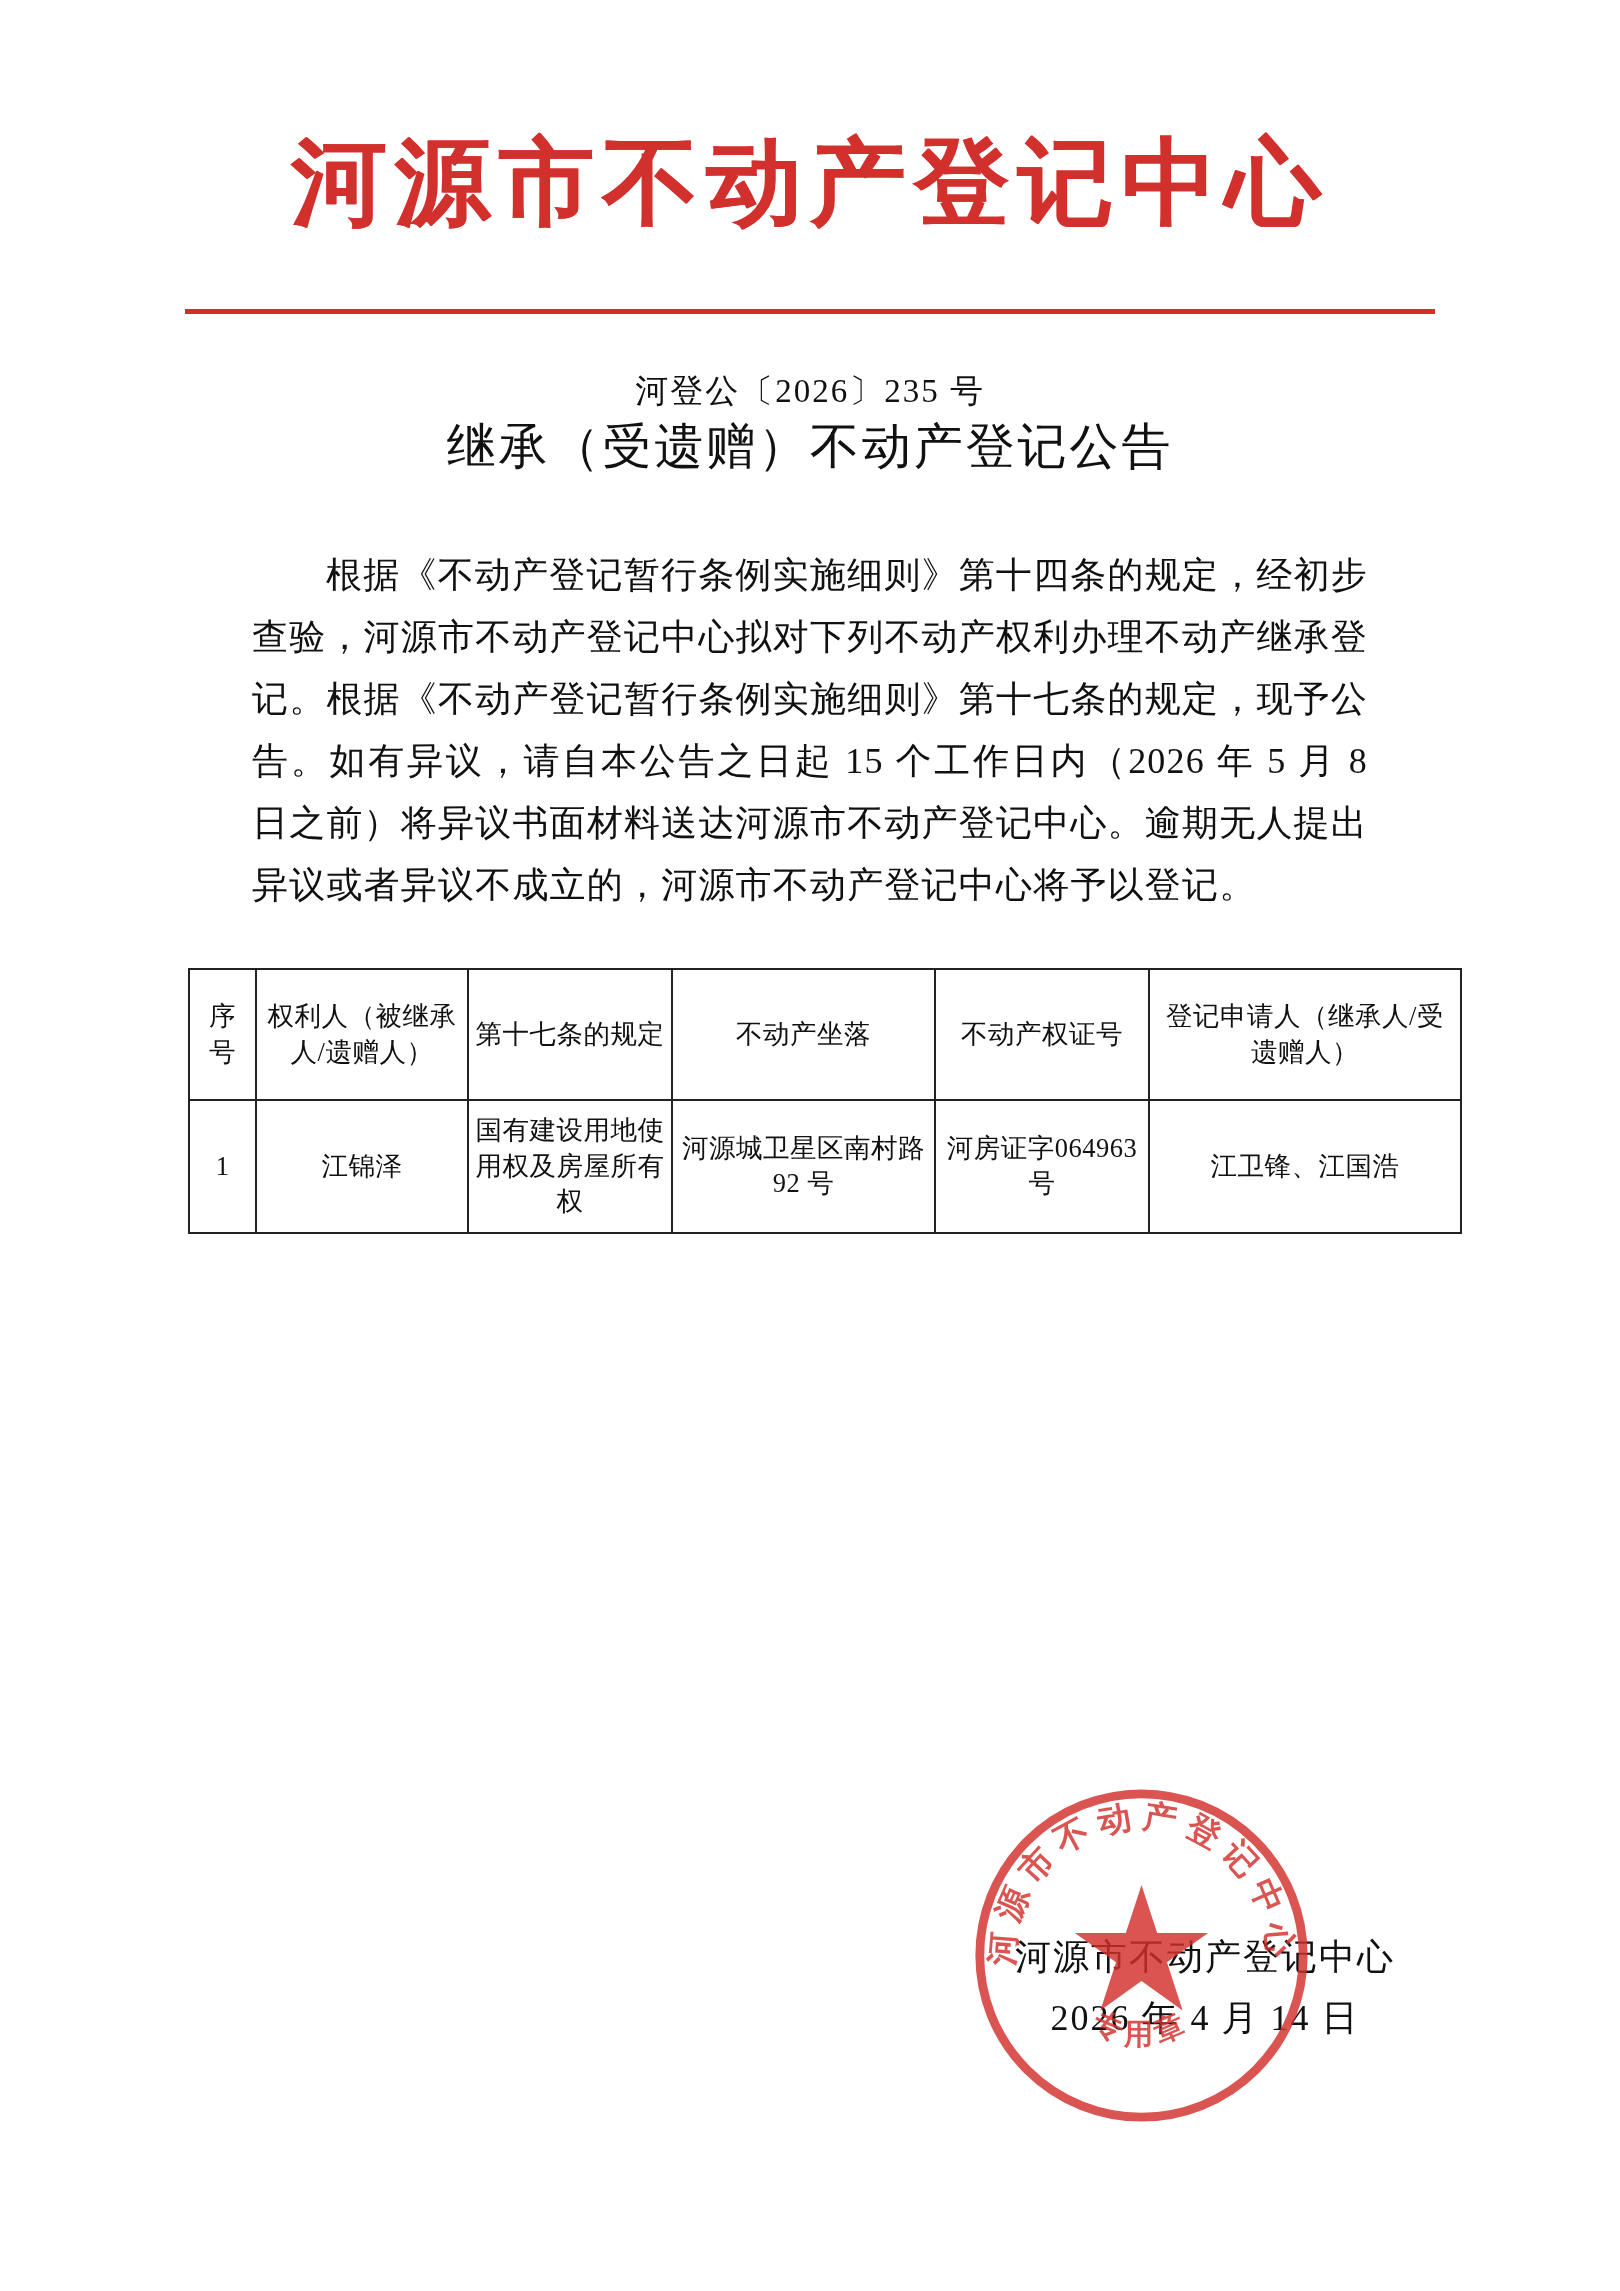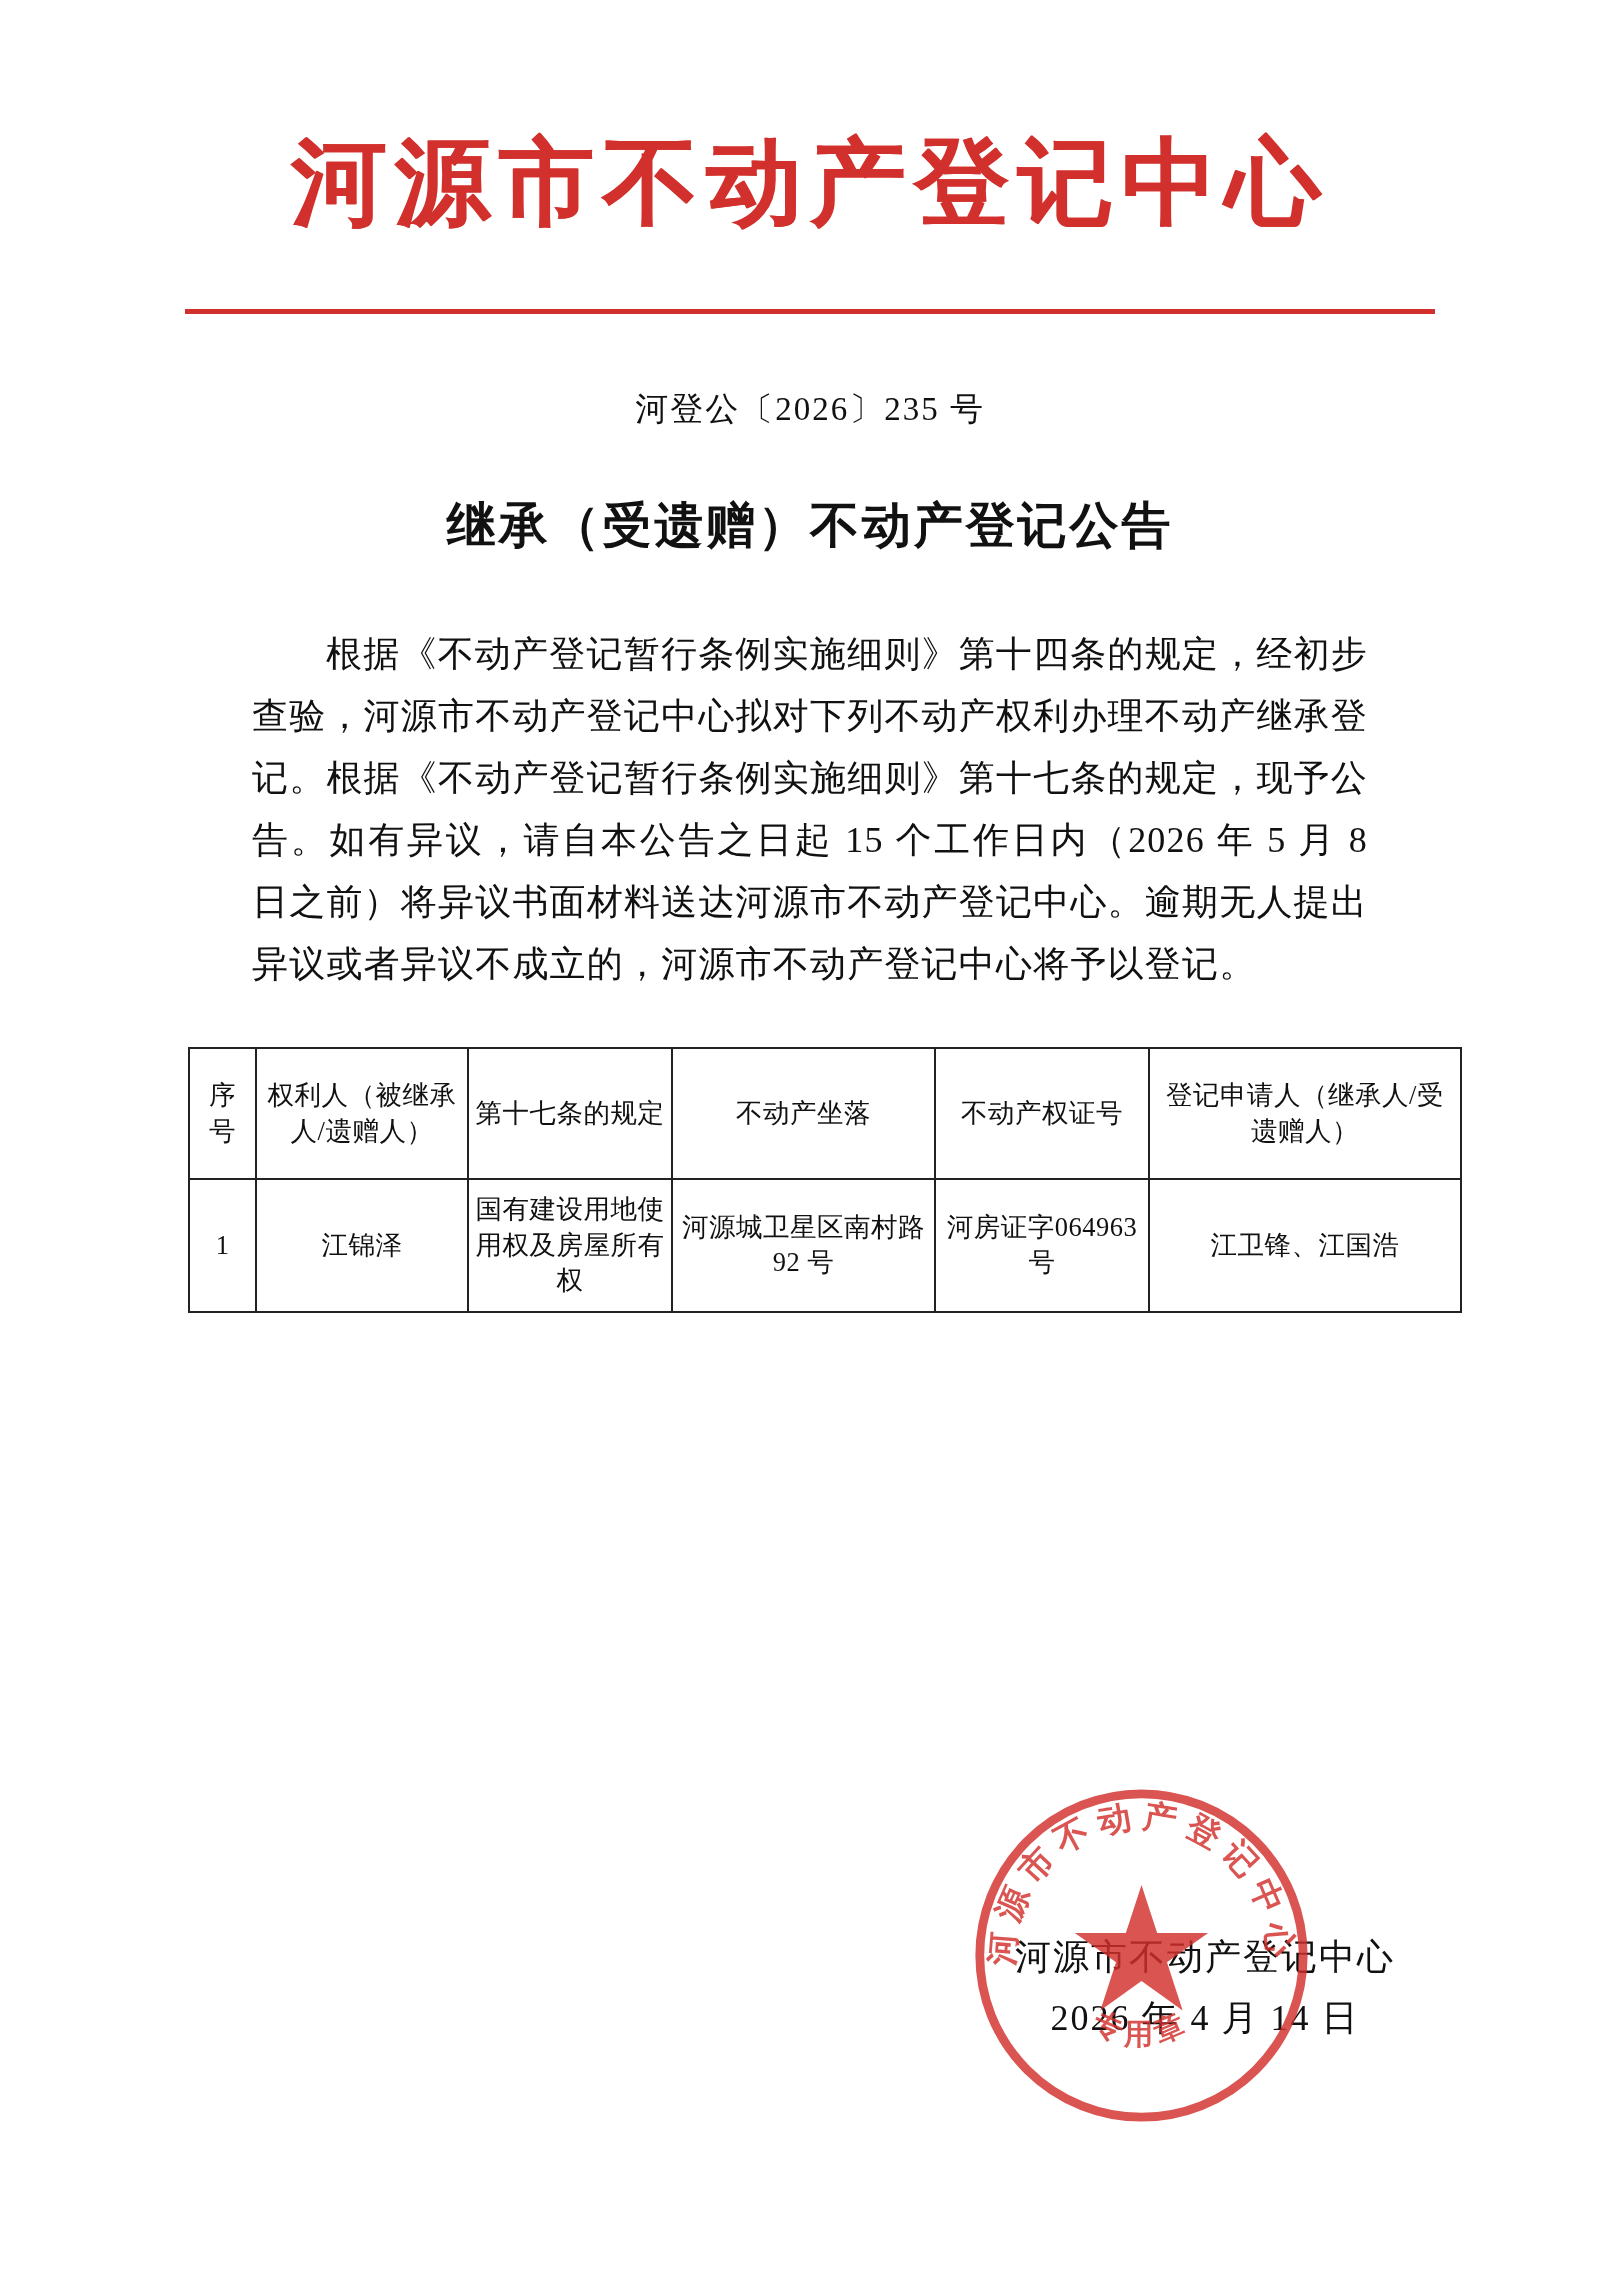--- a/index.html
+++ b/index.html
@@ -43,31 +43,30 @@
     height: 5.9px;
     background: #d2302c;
     margin: 74px auto 0 auto;
   }
 
   
   .doc-number {
     text-align: center;
     font-size: 33px;
     letter-spacing: 2px;
-    margin-top: 73px;
+    margin-top: 55px;
     font-family: "Liberation Serif", serif;
   }
 
   
   .doc-title {
     text-align: center;
     font-size: 49px;
-    font-weight: bold;
+    font-weight: normal;
     letter-spacing: 2.9px;
-    margin-top: 61px;
     font-family: "DejaVu Serif", "Liberation Serif", serif;
   }
 
   
   .body-block {
     margin: 65px 240px 0 240px;
     font-size: 36px;
     line-height: 1.72;
     text-align: justify;
     letter-spacing: 1.2px;

